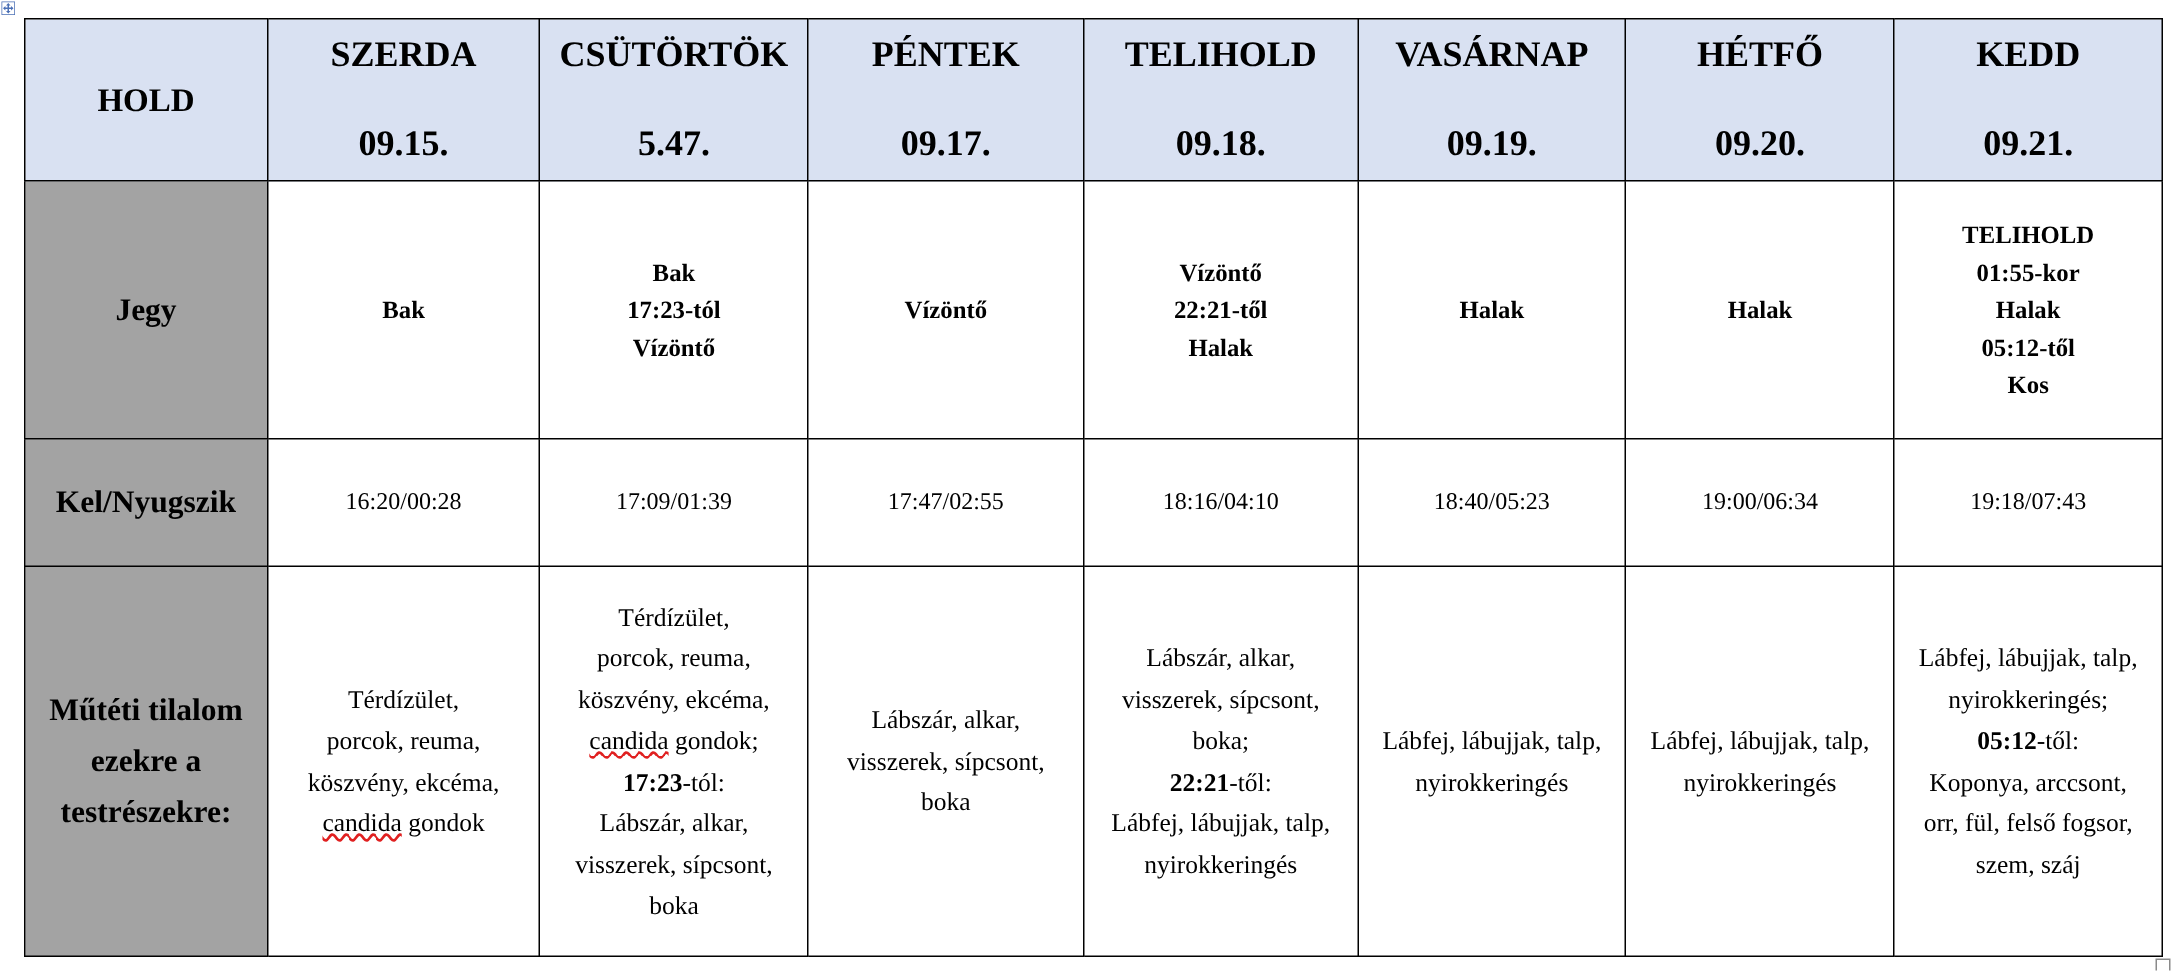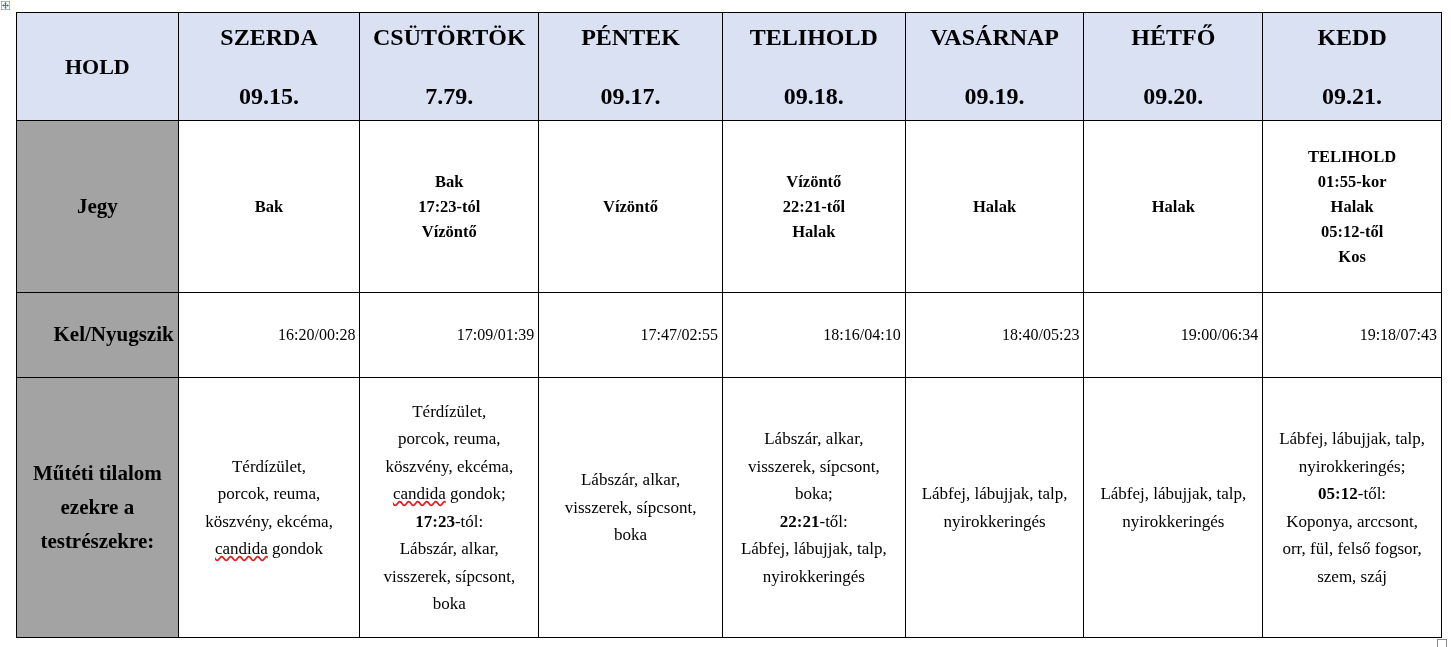--- a/index.html
+++ b/index.html
@@ -98,21 +98,21 @@
   tr.row-jegy td.data {
     font-size: 16.5px;
     font-weight: bold;
   }
 
   
   tr.row-nofogy td { height: 76px; }
   tr.row-nofogy td.data { font-size: 16px; font-weight: normal; }
 
   
-  tr.row-kel td { height: 74px; text-align: right; }
+  tr.row-kel td { height: 74px; }
   tr.row-kel td.data { font-size: 16px; font-weight: normal; }
 
   
   tr.row-surgery td { height: 235px; }
   tr.row-surgery td.data {
     font-size: 17px;
     font-weight: normal;
     line-height: 1.62;
   }
   tr.row-surgery td.rowlabel { line-height: 1.6; }
@@ -152,21 +152,21 @@
     </colgroup>
     <tbody>
       <tr class="header-row">
         <td class="rowlabel">HOLD</td>
         <td>
           <span class="day-name">SZERDA</span>
           <span class="day-date">09.15.</span>
         </td>
         <td>
           <span class="day-name">CSÜTÖRTÖK</span>
-          <span class="day-date">7.79.</span>
+          <span class="day-date">5.47.</span>
         </td>
         <td>
           <span class="day-name">PÉNTEK</span>
           <span class="day-date">09.17.</span>
         </td>
         <td>
           <span class="day-name">TELIHOLD</span>
           <span class="day-date">09.18.</span>
         </td>
         <td>

